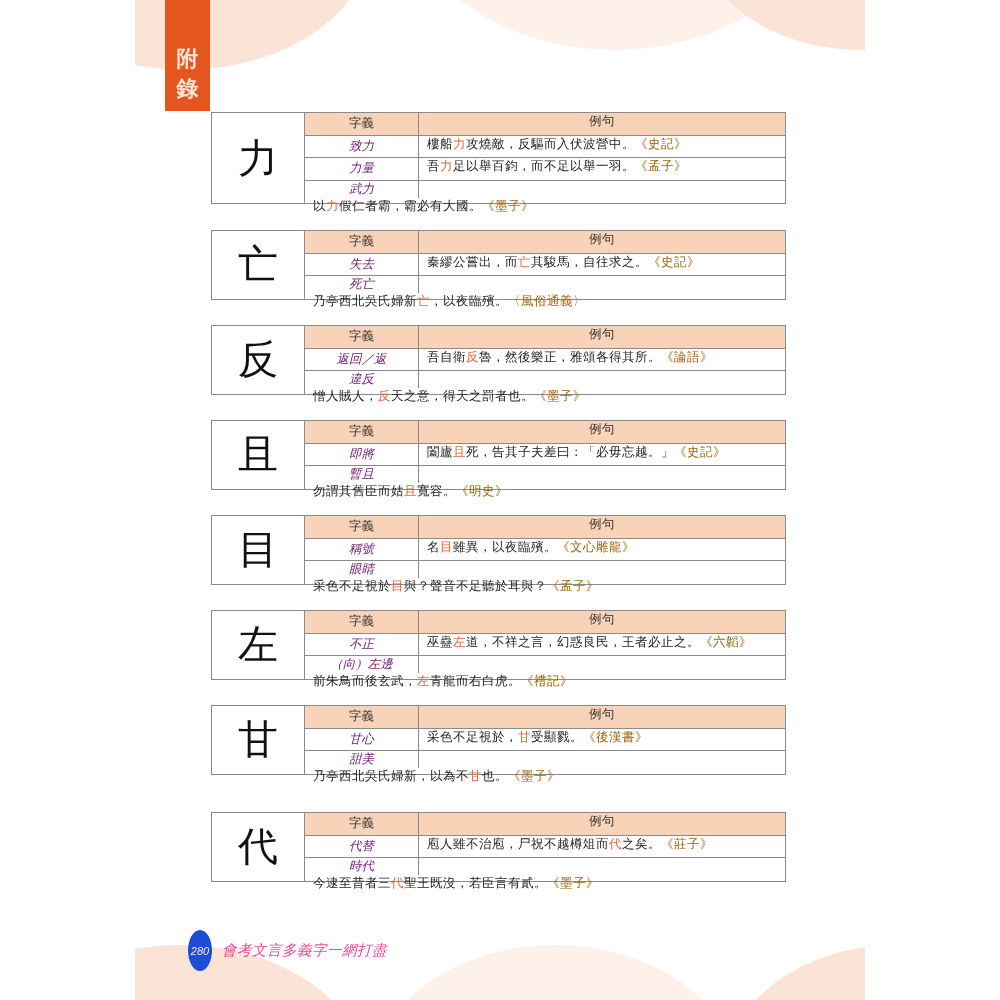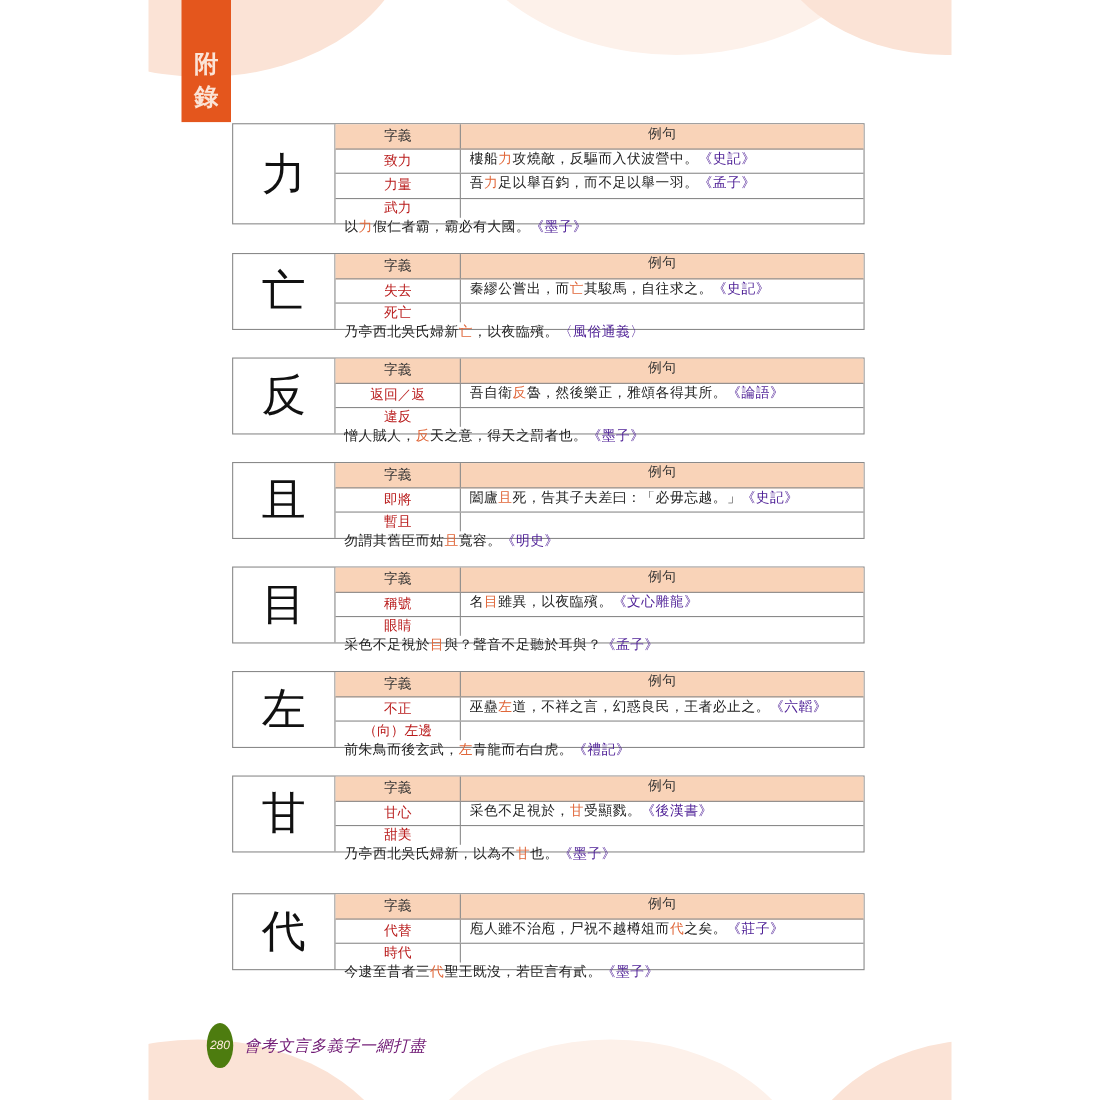--- a/index.html
+++ b/index.html
@@ -27,30 +27,30 @@
     .grid { flex: 1; display: flex; flex-direction: column; }
     .row { display: flex; height: 22.5px; border-bottom: 1px solid #8a8a8a; box-sizing: border-box; }
     .row:last-child { border-bottom: none; flex-direction: column; }
     .row.head { background: #f9d3b8; }
     .c-meaning { width: 114px; border-right: 1px solid #8a8a8a; display: flex; align-items: center;
                  justify-content: center; font-size: 12.5px; box-sizing: border-box; }
     .c-example { flex: 1; display: flex; padding-left: 8px; font-size: 12.5px;
                  white-space: nowrap; letter-spacing: 0.5px; }
     .row.head .c-example { justify-content: center; padding-left: 0; }
     .row.head span { color: #333; }
-    .meaning-text { color: #b91c1c; }
+    .meaning-text { color: #701a75; font-style: italic; }
     .hl { color: #e0673a; }
-    .src { color: #4c1d95; }
+    .src { color: #a16207; }
 
     .footer { position: absolute; left: 53px; top: 930px; display: flex; align-items: center; }
-    .page-num { width: 24px; height: 41px; border-radius: 50%; background: #4d7c0f; color: #fde8dc;
+    .page-num { width: 24px; height: 41px; border-radius: 50%; background: #1d4ed8; color: #fde8dc;
                 font-family: "Liberation Sans", sans-serif; font-size: 11px; font-style: italic;
                 display: flex; align-items: center; justify-content: center; }
     .book-title { margin-left: 10px; font-family: "DejaVu Sans", sans-serif; font-size: 14.5px;
-                  color: #701a75; font-style: italic; letter-spacing: 0.5px; }
+                  color: #ec4899; font-style: italic; letter-spacing: 0.5px; }
   </style>
 </head>
 <body>
 
 <div class="page">
   <div class="blob top-left"></div>
   <div class="blob top-mid"></div>
   <div class="blob top-right"></div>
   <div class="blob bot-left"></div>
   <div class="blob bot-mid"></div>

